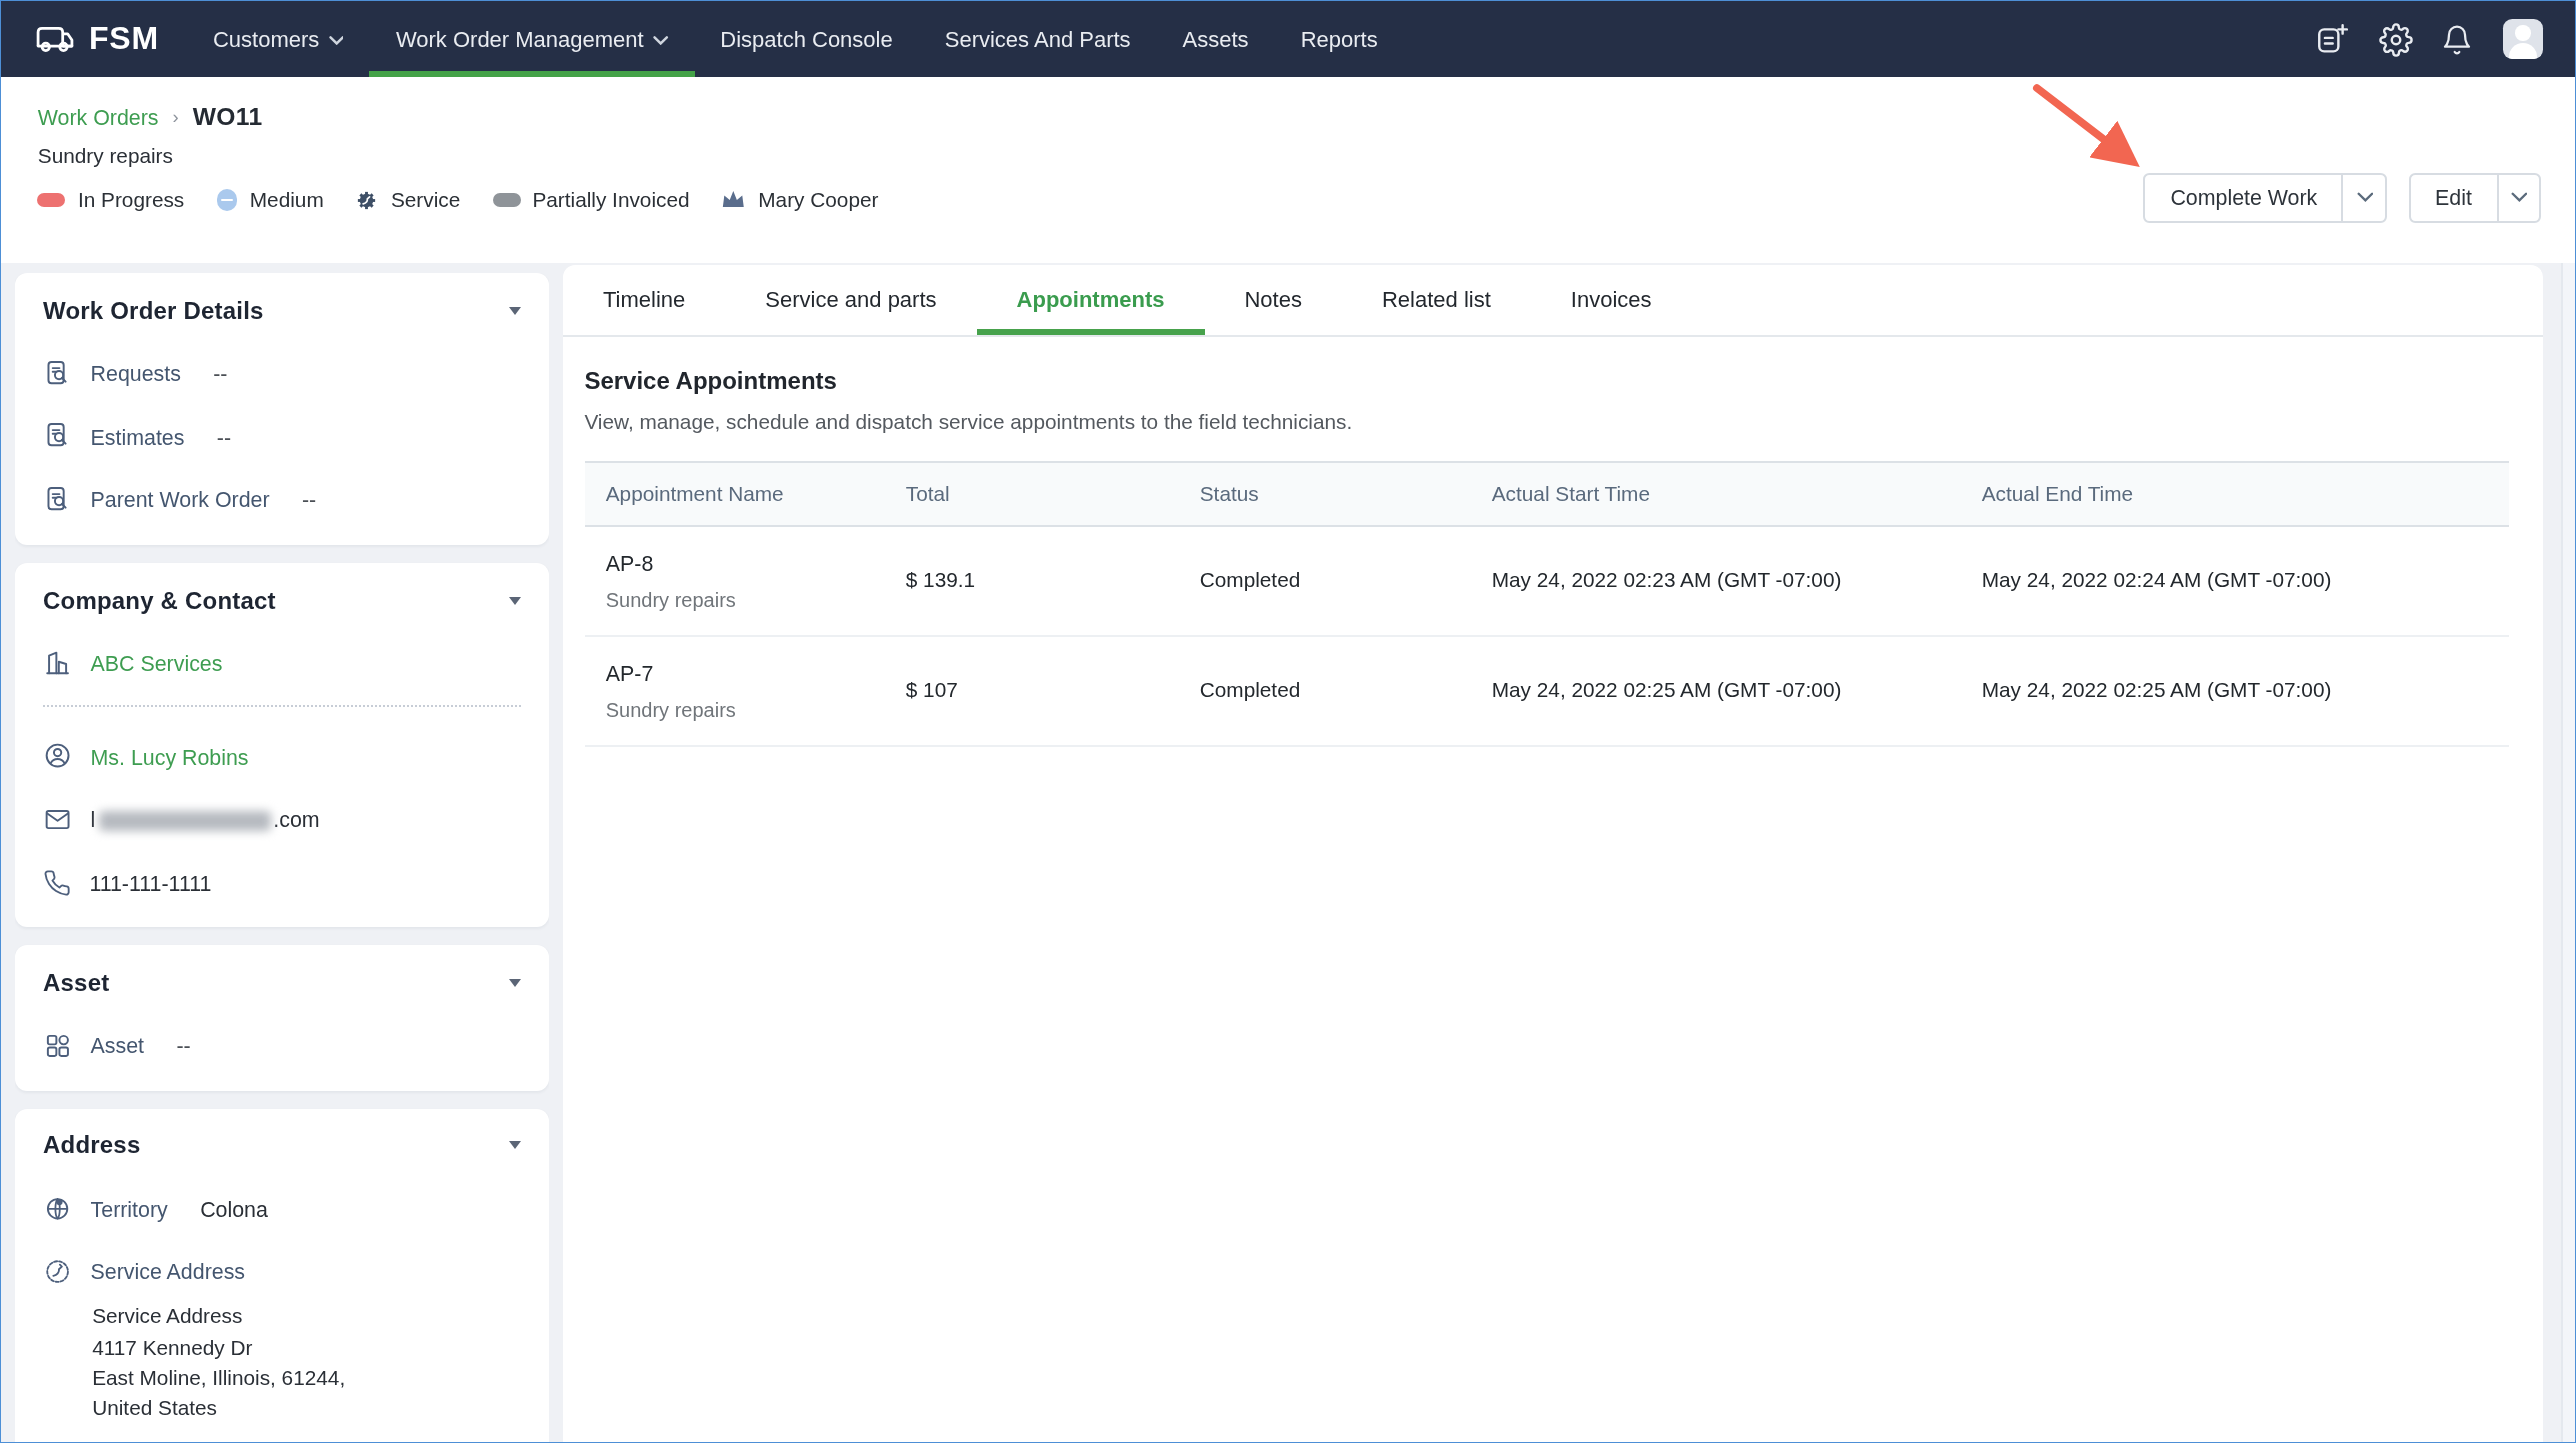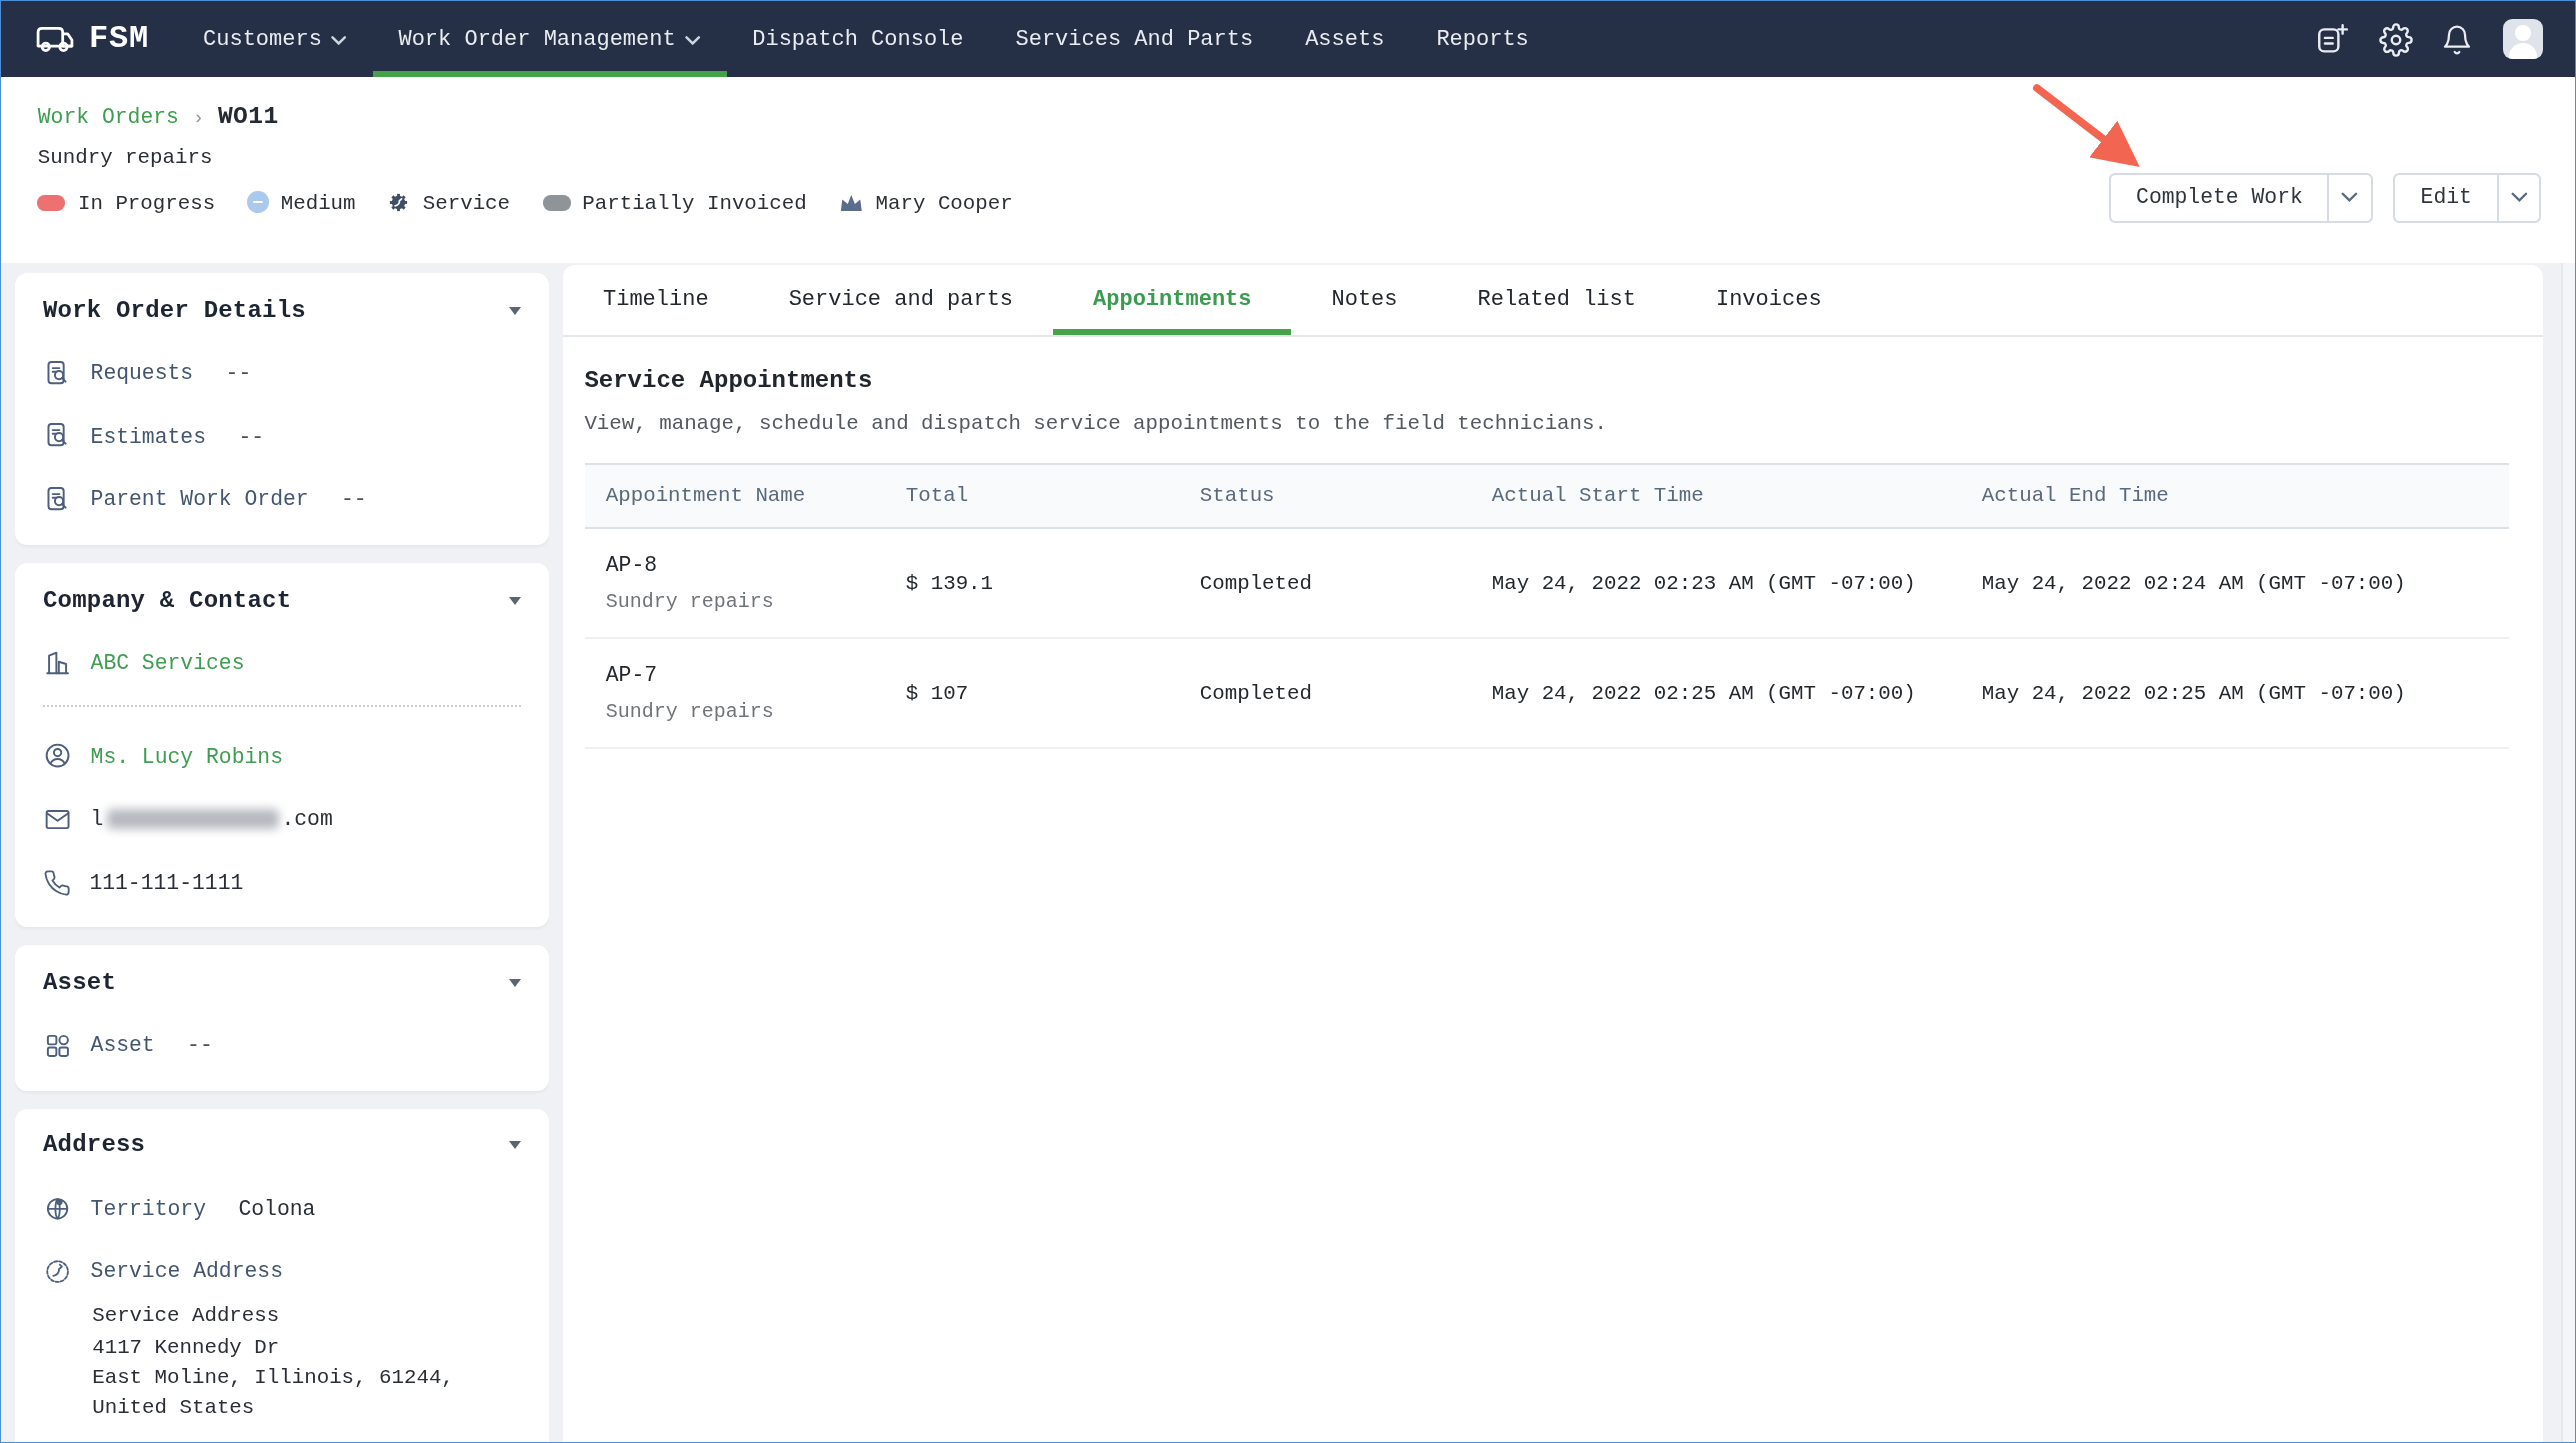--- a/index.html
+++ b/index.html
@@ -1,18 +1,18 @@
 <!DOCTYPE html>
 <html style="font-size:12.3px"><head>
 <meta charset="utf-8">
 <style>
   * { margin:0; padding:0; box-sizing:border-box; }
   html,body { background:#fff; }
   body { font-family:"Liberation Sans","DejaVu Sans",sans-serif; }
-  .window { width:2576px; height:1443px; border:1.5px solid #4d8fd6; overflow:hidden; background:#fff;font-family:Liberation Mono, monospace; }
+  .window { width:2576px; height:1443px; border:1.5px solid #4d8fd6; overflow:hidden; background:#fff; }
   .stage { width:1288px; height:722px; transform:scale(2); transform-origin:0 0; background:#fff; position:relative; }
 
   
   .topnav { height:38px; background:#252f46; display:flex; align-items:stretch; color:#f2f4f7; }
   .brand { display:flex; align-items:center; gap:7px; padding:0 14px 0 17px; }
   .brand .logo-ic { color:#fff; display:flex; }
   .brand .brand-txt { font-size:16px; font-weight:700; letter-spacing:0.4px; color:#fff; }
   .nav-items { display:flex; align-items:stretch; }
   .nav-item { position:relative; display:flex; align-items:center; gap:4.6px; padding:0 13px; font-size:11px; color:#e9ecf1; cursor:pointer; }
   .nav-item .chev { display:flex; margin-top:1.5px; color:#cfd5de; }

